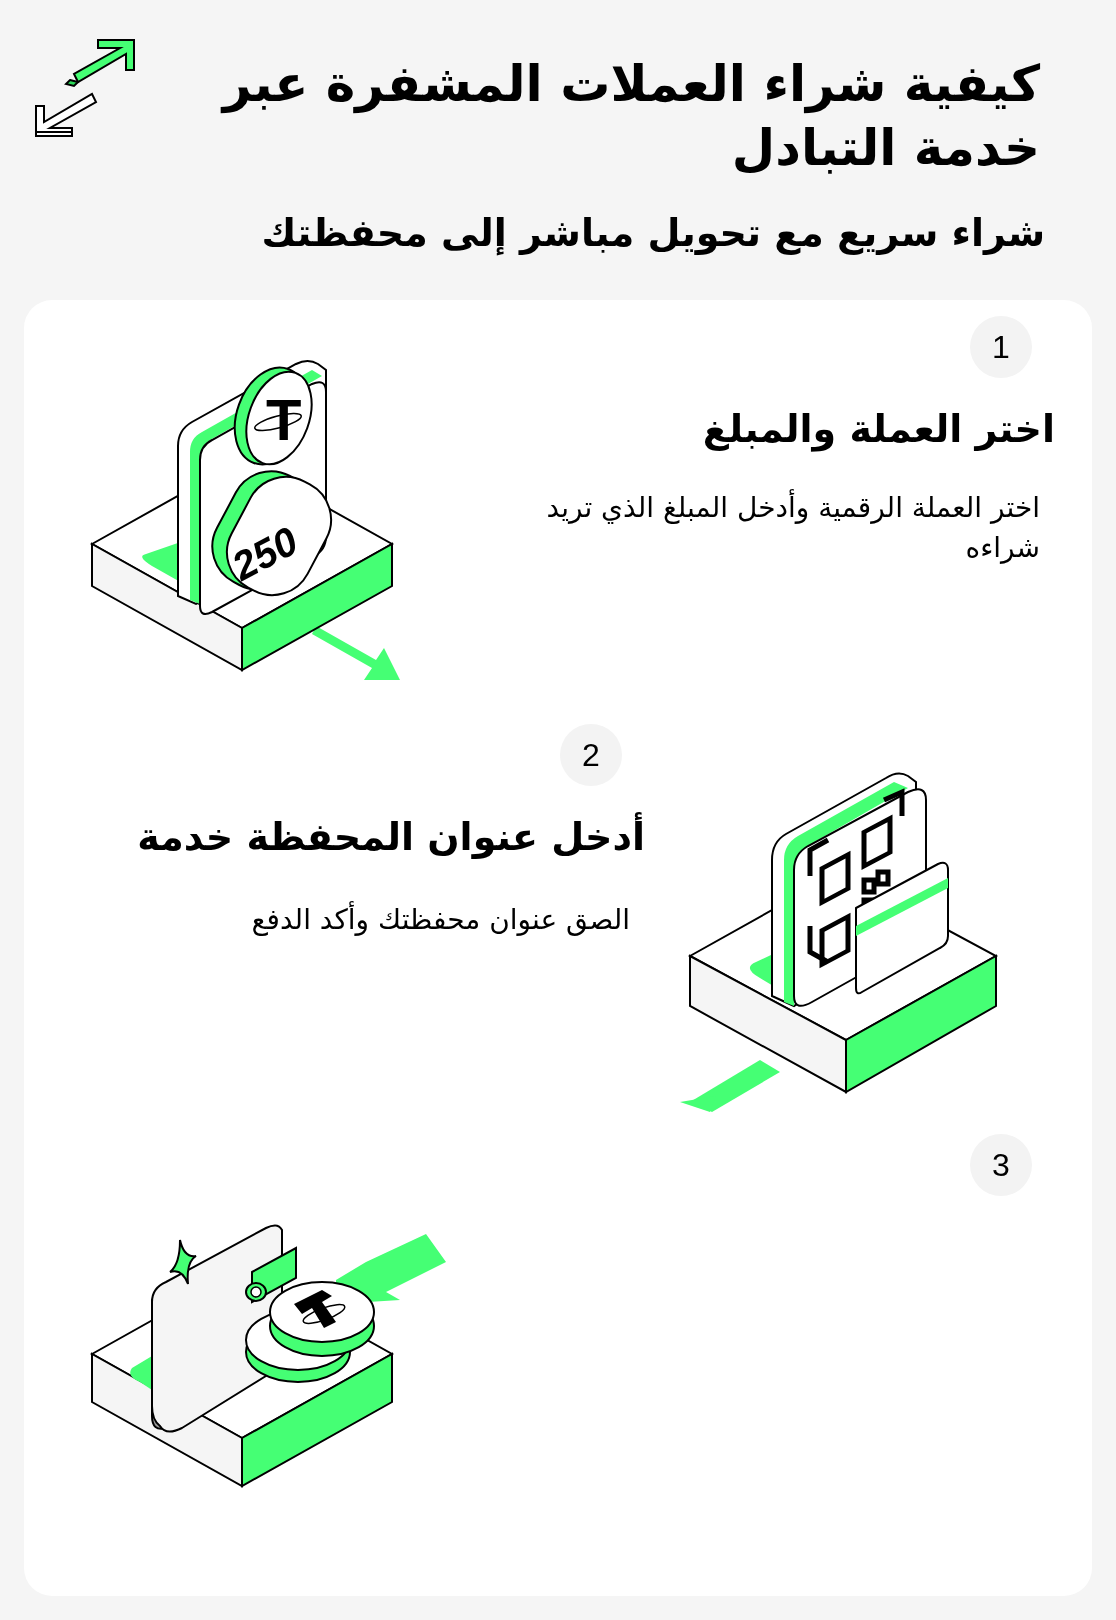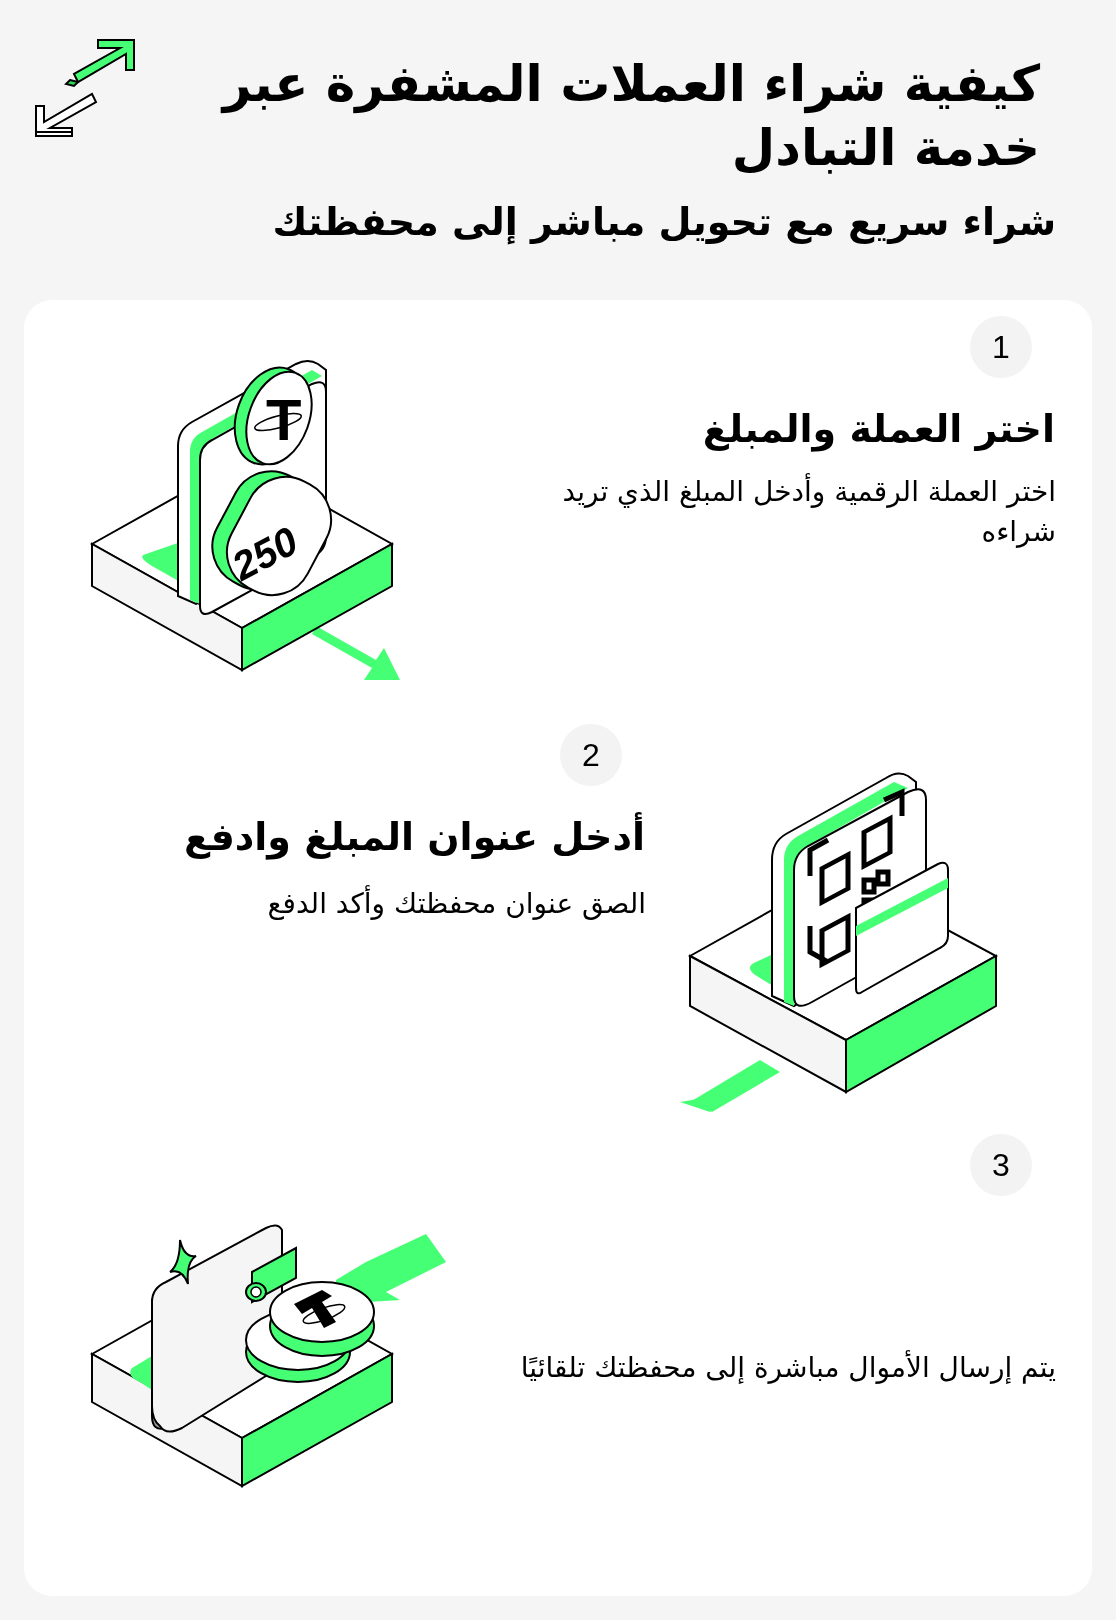--- a/index.html
+++ b/index.html
@@ -10,38 +10,38 @@
   }
   .header-icon { position: absolute; left: 30px; top: 36px; width: 110px; height: 104px; }
   .title {
     position: absolute; right: 60px; top: 36px; width: 880px;
     direction: rtl; text-align: right; font-weight: bold;
     font-size: 50px; line-height: 64px; margin: 16px;
   }
   .subtitle {
     position: absolute; right: 60px; top: 196px; width: 900px;
     direction: rtl; text-align: right; font-weight: bold;
-    font-size: 38px; line-height: 52px; margin: 0;
+    font-size: 38px; line-height: 52px; margin: 11px;
   }
   .card {
     position: absolute; left: 24px; top: 300px; width: 1068px; height: 1296px;
     background: #fff; border-radius: 28px;
   }
   .step-num {
     position: absolute; width: 62px; height: 62px; border-radius: 50%;
     background: #f3f3f3; font-size: 32px; line-height: 62px; text-align: center;
     font-family: "Liberation Sans", sans-serif;
   }
   .step-title {
     position: absolute; direction: rtl; text-align: right; font-weight: bold;
     font-size: 38px; line-height: 56px; margin: 1px;
   }
   .step-desc {
     position: absolute; direction: rtl; text-align: right;
-    font-size: 28px; line-height: 40px; margin: 0;
+    font-size: 28px; line-height: 40px; margin: 16px;
   }
   .illus { position: absolute; }
 </style>
 </head>
 <body>
 
 <svg class="header-icon" viewBox="0 0 110 104">
   <polygon points="68,4 104,4 104,34 96,34 96,18 48,46 44,38 90,12 68,12" fill="#45FF74" stroke="#000" stroke-width="2"></polygon>
   <polygon points="40,44 48,46 44,50 36,48" fill="#2bd858" stroke="#000" stroke-width="2"></polygon>
   <polygon points="42,100 6,100 6,70 14,70 14,86 62,58 66,66 20,92 42,92" fill="#fff" stroke="#000" stroke-width="2"></polygon>
@@ -74,21 +74,21 @@
     <ellipse cx="193" cy="62" rx="30" ry="48" transform="rotate(20 193 62)" fill="#fff" stroke="#000" stroke-width="2"></ellipse>
     <text x="180" y="84" font-family="Liberation Sans, sans-serif" font-weight="bold" font-size="58" fill="#000">T</text>
     <ellipse cx="192" cy="66" rx="24" ry="6" transform="rotate(-15 192 66)" fill="none" stroke="#000" stroke-width="1.5"></ellipse>
 
     <rect x="146" y="120" width="86" height="120" rx="40" transform="rotate(28 189 180) translate(-12 0)" fill="#45FF74" stroke="#000" stroke-width="2"></rect>
     <rect x="150" y="120" width="86" height="120" rx="40" transform="rotate(28 193 180)" fill="#fff" stroke="#000" stroke-width="2"></rect>
     <text x="146" y="206" transform="rotate(-28 190 196)" font-family="Liberation Sans, sans-serif" font-weight="bold" font-style="italic" font-size="40" fill="#000">250</text>
   </svg>
 
   <div class="step-num" style="left:536px; top:424px;">2</div>
-  <h3 class="step-title" style="right:446px; top:508px; width:600px;">أدخل عنوان المبلغ وادفع</h3>
+  <h3 class="step-title" style="right:446px; top:508px; width:600px;">أدخل عنوان المحفظة خدمة</h3>
   <p class="step-desc" style="right:446px; top:584px; width:560px;">الصق عنوان محفظتك وأكد الدفع</p>
 
   <svg class="illus" style="left:656px; top:456px;" width="360" height="360" viewBox="0 0 360 360">
     <polygon points="10,346 80,304 100,316 32,356" fill="#45FF74"></polygon>
     <polygon points="0,346 36,340 30,356" fill="#45FF74"></polygon>
     <polygon points="10,200 160,116 316,200 166,284" fill="#fff" stroke="#000" stroke-width="2"></polygon>
     <polygon points="10,200 10,250 166,336 166,284" fill="#f5f5f5" stroke="#000" stroke-width="2"></polygon>
     <polygon points="166,284 166,336 316,250 316,200" fill="#45FF74" stroke="#000" stroke-width="2"></polygon>
     <path d="M76,206 Q62,212 80,222 L110,240 L110,190 Z" fill="#45FF74"></path>
 
@@ -105,21 +105,20 @@
       <rect x="184" y="124" width="10" height="12"></rect>
         <rect x="198" y="116" width="10" height="12"></rect>
       <rect x="184" y="144" width="10" height="12"></rect>
     </g>
 
     <path d="M176,152 L258,108 Q268,104 268,114 L268,180 Q268,188 260,192 L182,236 Q176,240 176,232 Z" fill="#fff" stroke="#000" stroke-width="2"></path>
     <polygon points="176,170 268,122 268,132 176,180" fill="#45FF74"></polygon>
   </svg>
 
   <div class="step-num" style="left:946px; top:834px;">3</div>
-  <p class="step-desc" style="right:36px; top:1048px; width:580px;">يتم إرسال الأموال مباشرة إلى محفظتك تلقائيًا</p>
 
   <svg class="illus" style="left:62px; top:906px;" width="380" height="330" viewBox="0 0 380 330">
     <polygon points="250,74 280,56 340,28 360,56 300,86 314,94 250,98" fill="#45FF74"></polygon>
     <polygon points="6,148 156,64 306,148 156,232" fill="#fff" stroke="#000" stroke-width="2"></polygon>
     <polygon points="6,148 6,196 156,280 156,232" fill="#f5f5f5" stroke="#000" stroke-width="2"></polygon>
     <polygon points="156,232 156,280 306,196 306,148" fill="#45FF74" stroke="#000" stroke-width="2"></polygon>
     <path d="M46,162 Q40,170 54,176 L66,184 L66,150 Z" fill="#45FF74"></path>
     <path d="M160,148 Q160,118 200,110 L210,140 Z" fill="#45FF74"></path>
 
     <path d="M70,88 L170,30 L176,34 L176,170 L80,222 Q66,226 66,210 L66,94 Z" fill="#999" stroke="#000" stroke-width="2"></path>

